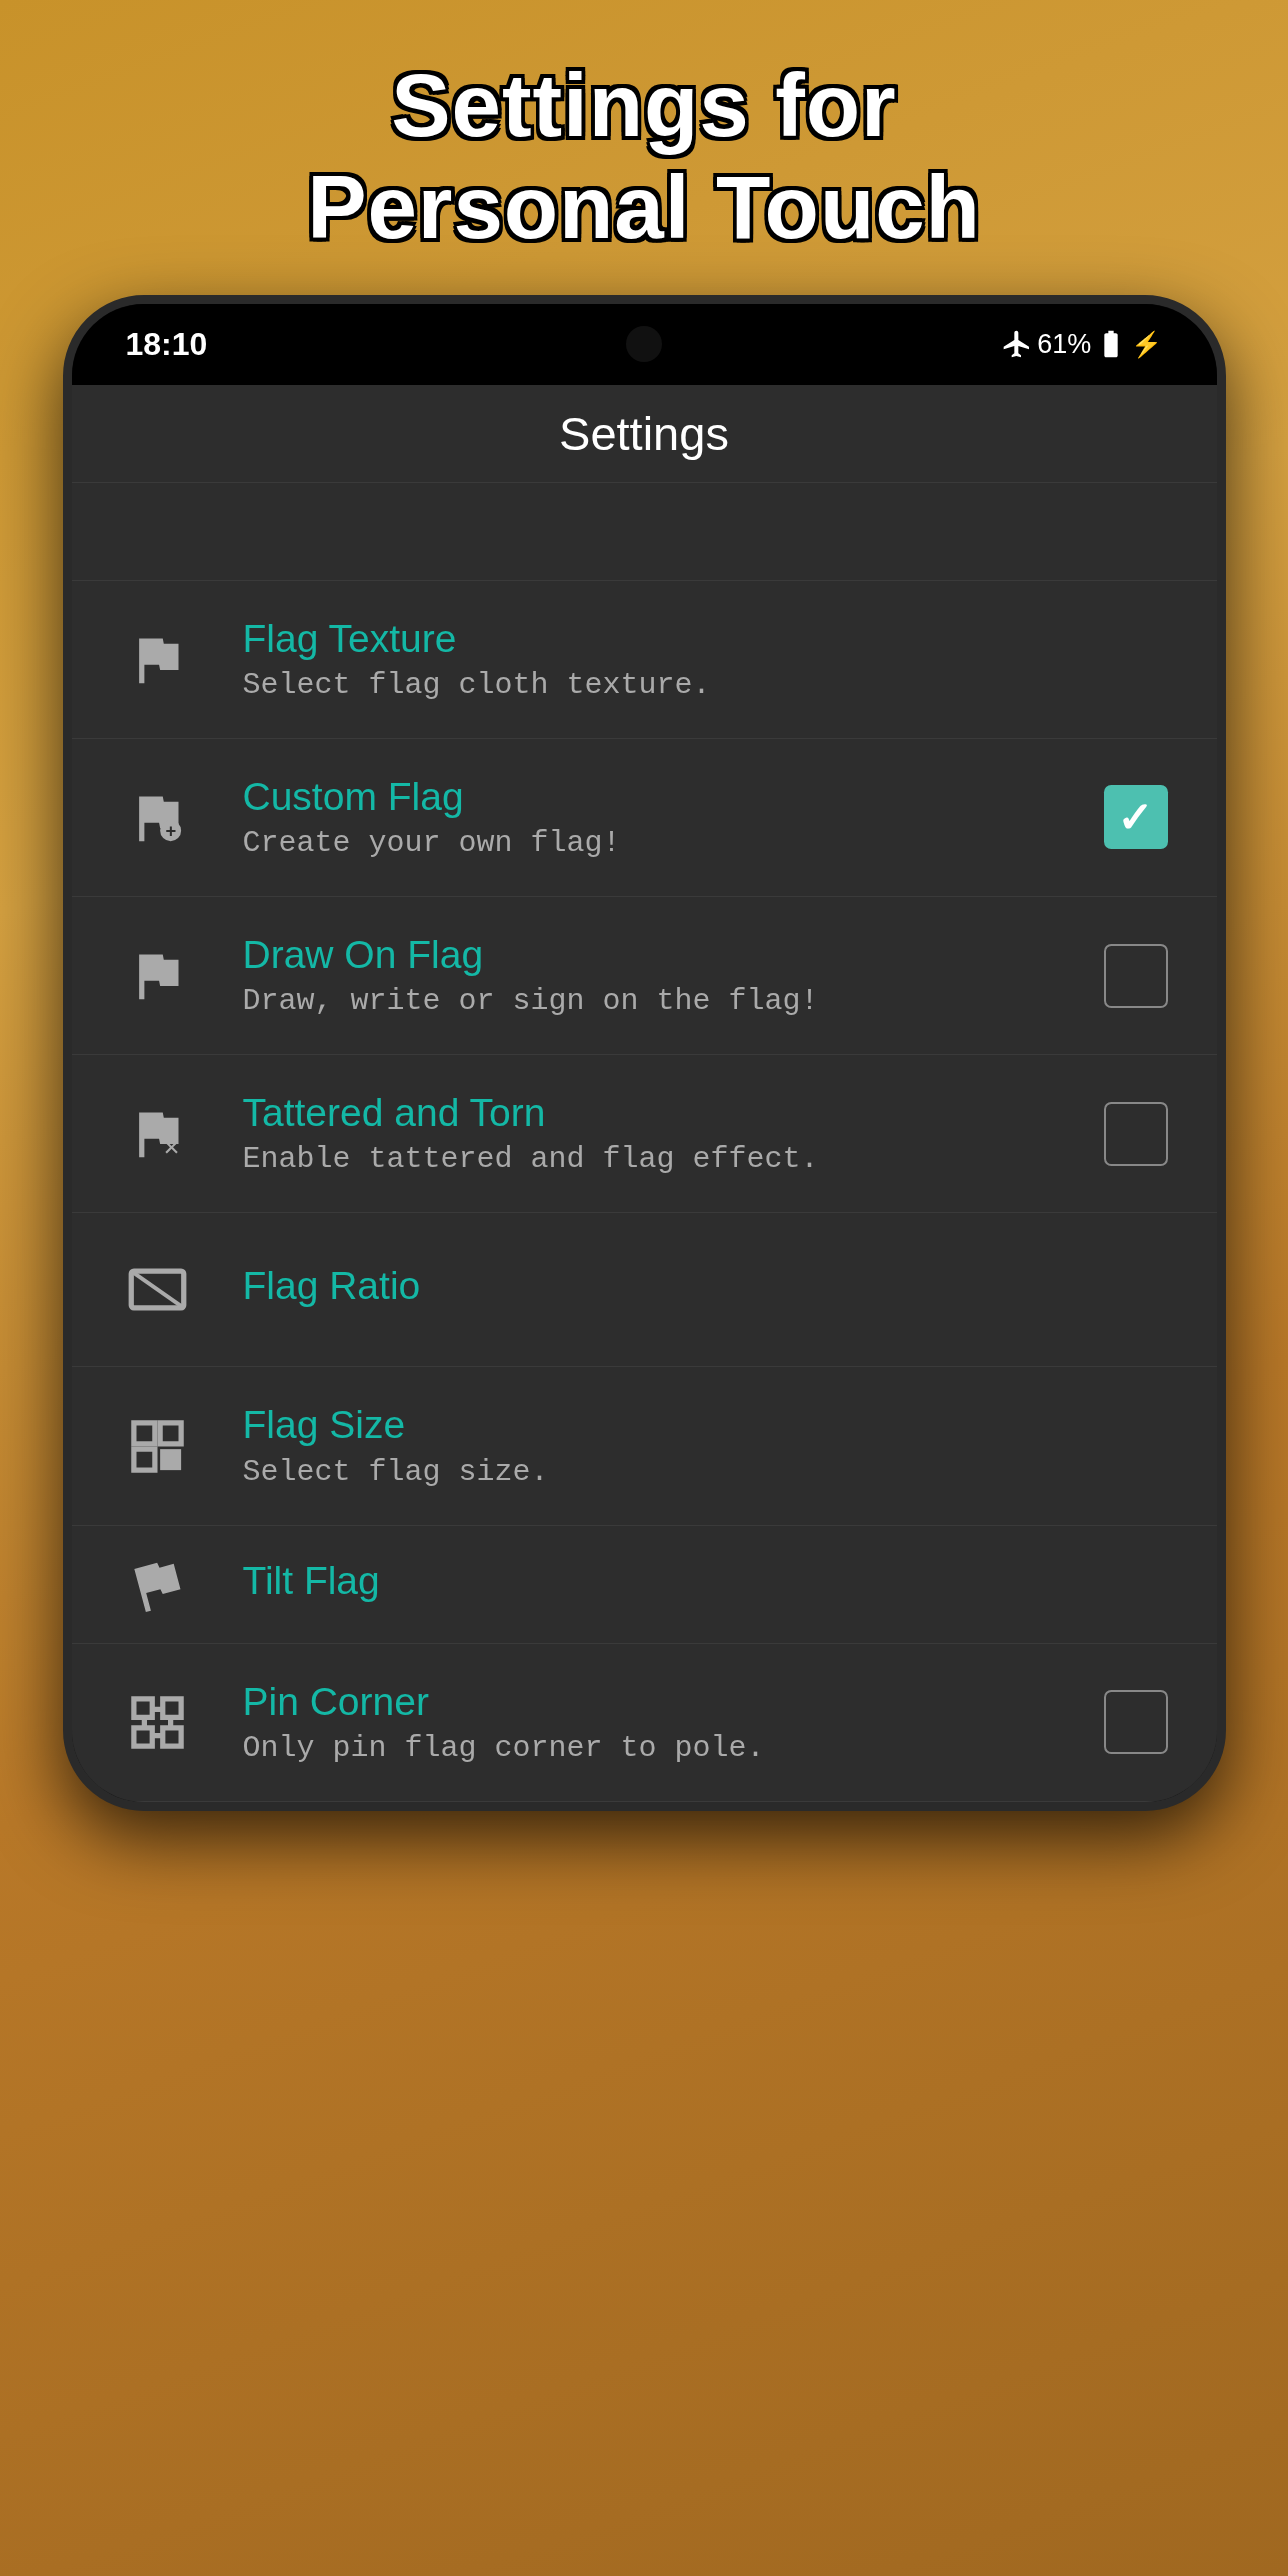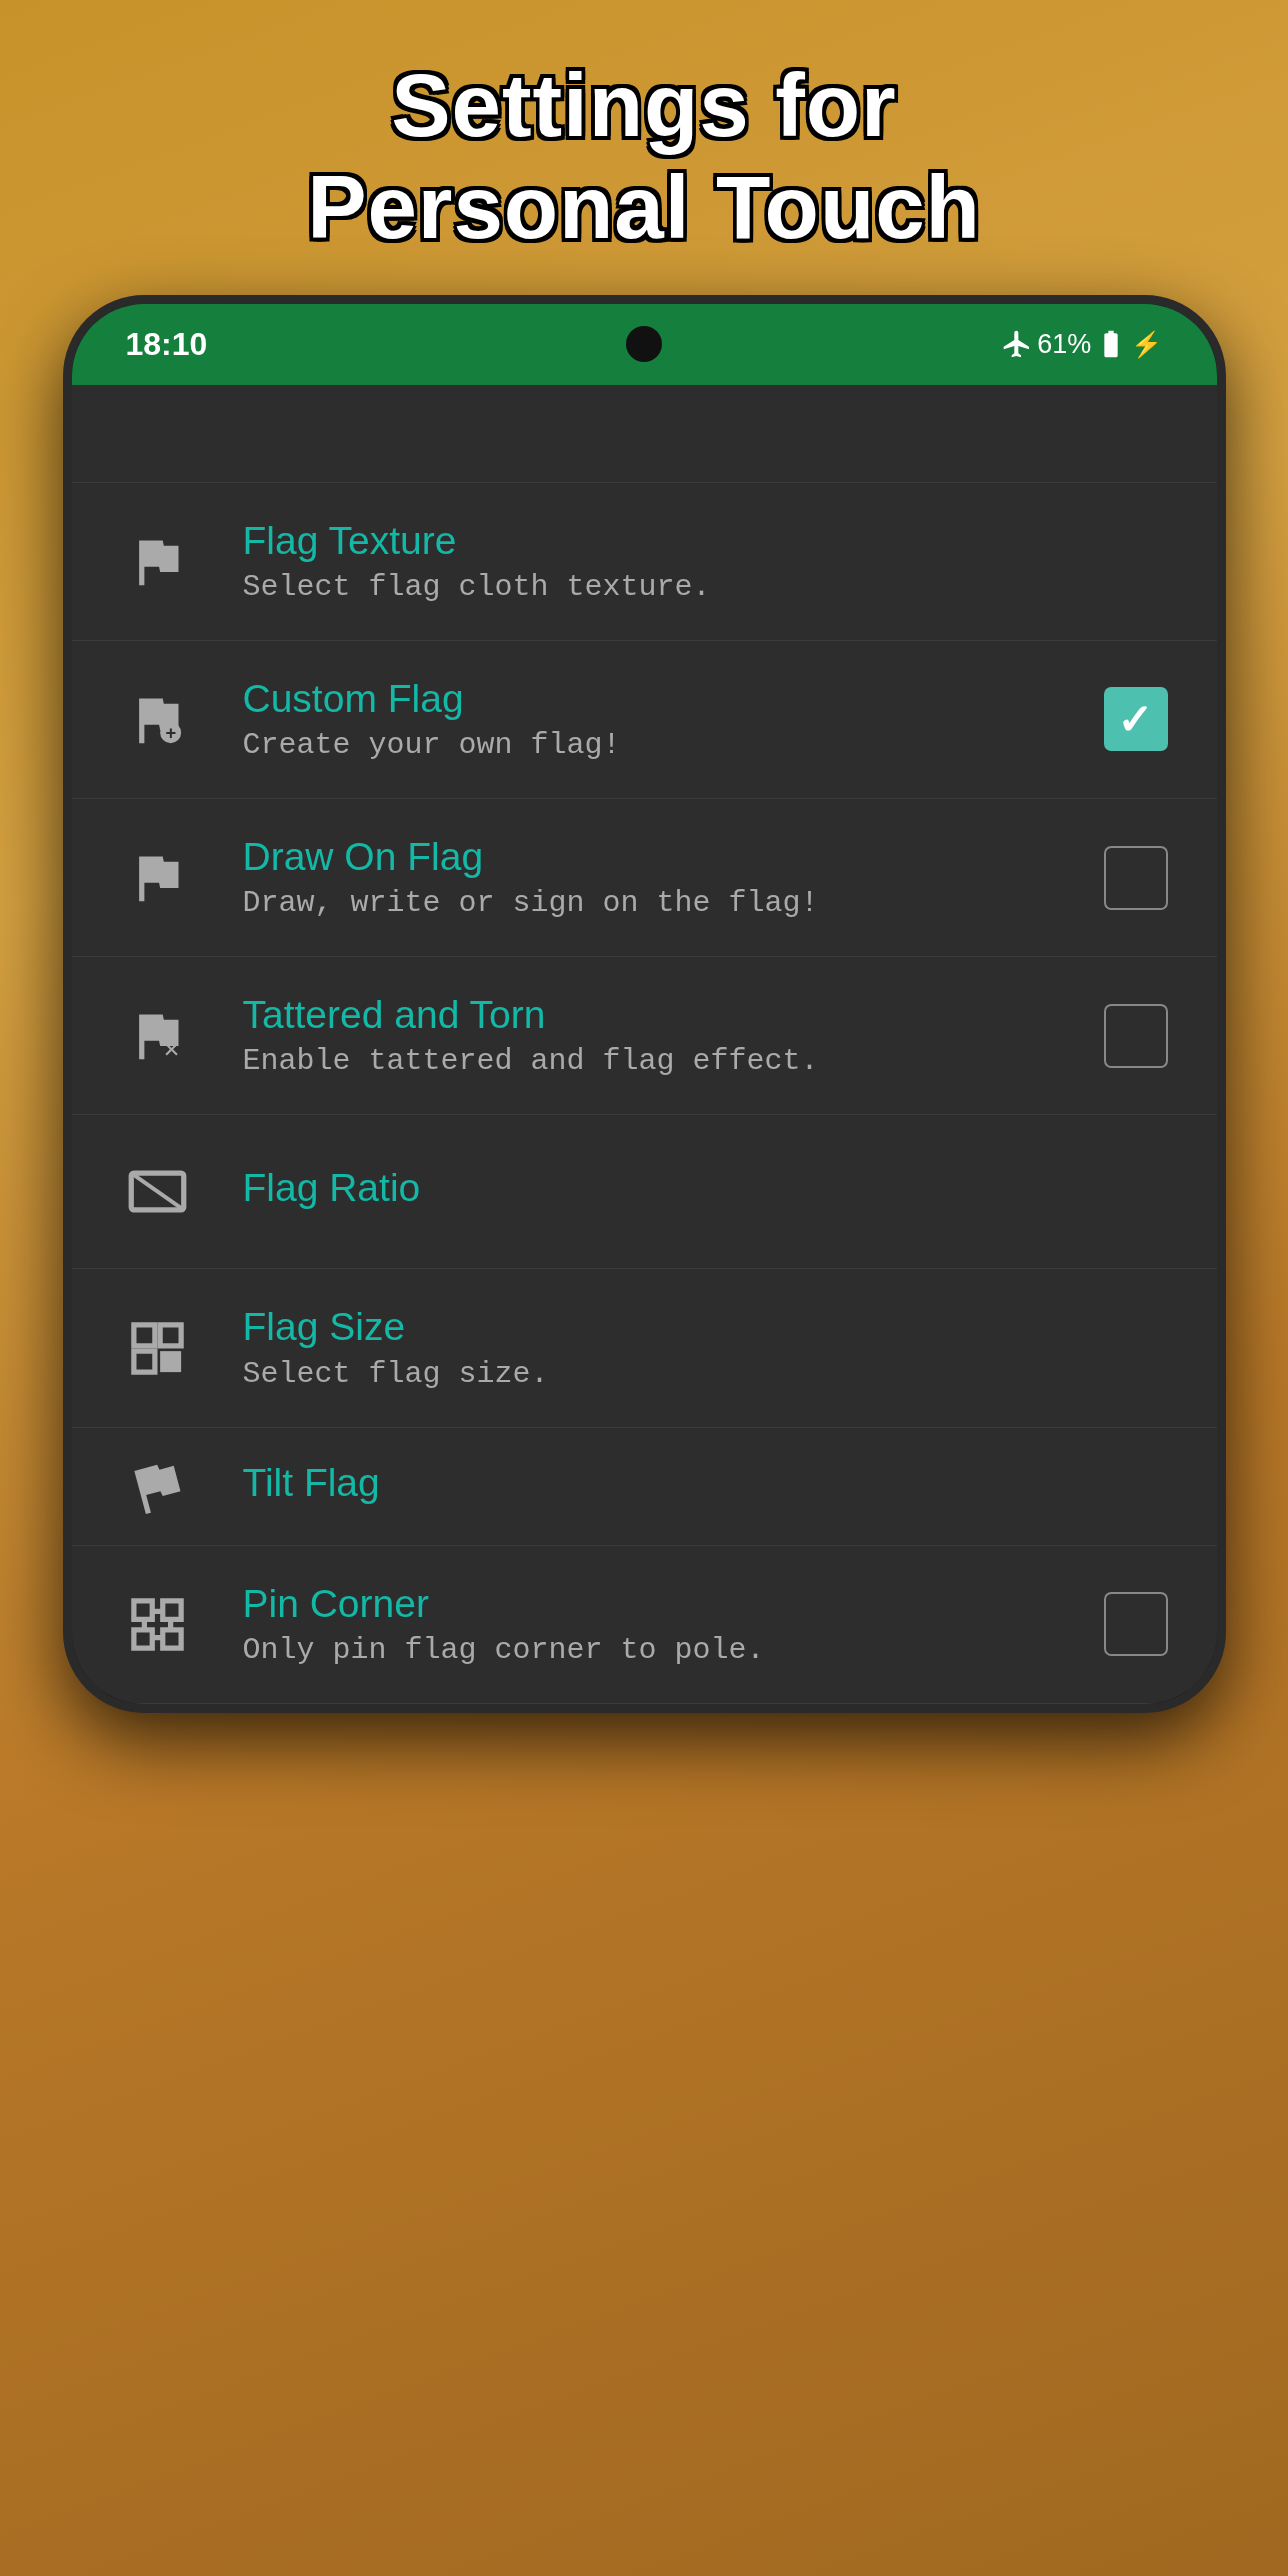--- a/index.html
+++ b/index.html
@@ -37,21 +37,21 @@
       border-radius: 81px;
       border: 9px solid #2a2a2a;
       overflow: hidden;
       box-shadow: 0 27px 72px rgba(0,0,0,0.7), inset 0 0 0 3.6px #111;
       position: relative;
       flex-shrink: 0;
     }
 
     
     .status-bar {
-      background: #15803d;
+      background: #000000;
       height: 81px;
       display: flex;
       align-items: center;
       justify-content: space-between;
       padding: 0 54px;
       position: relative;
     }
 
     .status-bar .camera-notch {
       position: absolute;
@@ -221,20 +221,23 @@
       <span style="color:#fff;font-size:27px;font-family:Arial,sans-serif;">61%</span>
 
       <svg width="32" height="32" viewBox="0 0 24 24" fill="white">
         <path d="M15.67 4H14V2h-4v2H8.33C7.6 4 7 4.6 7 5.33v15.33C7 21.4 7.6 22 8.33 22h7.33c.74 0 1.34-.6 1.34-1.33V5.33C17 4.6 16.4 4 15.67 4z"></path>
       </svg>
 
       <span style="color:#fff;font-size:25px;">⚡</span>
     </div>
   </div>
 
+  <div class="app-bar">
+    <span class="app-bar-title">Settings</span>
+  </div>
 
   <div class="settings-list">
 
     <div class="section-space"></div>
 
     <div class="settings-item">
       <div class="item-icon">
         <svg viewBox="0 0 24 24" xmlns="http://www.w3.org/2000/svg">
           <path d="M14.4 6L14 4H5v17h2v-7h5.6l.4 2h7V6z" fill="#aaa"></path>
         </svg>

